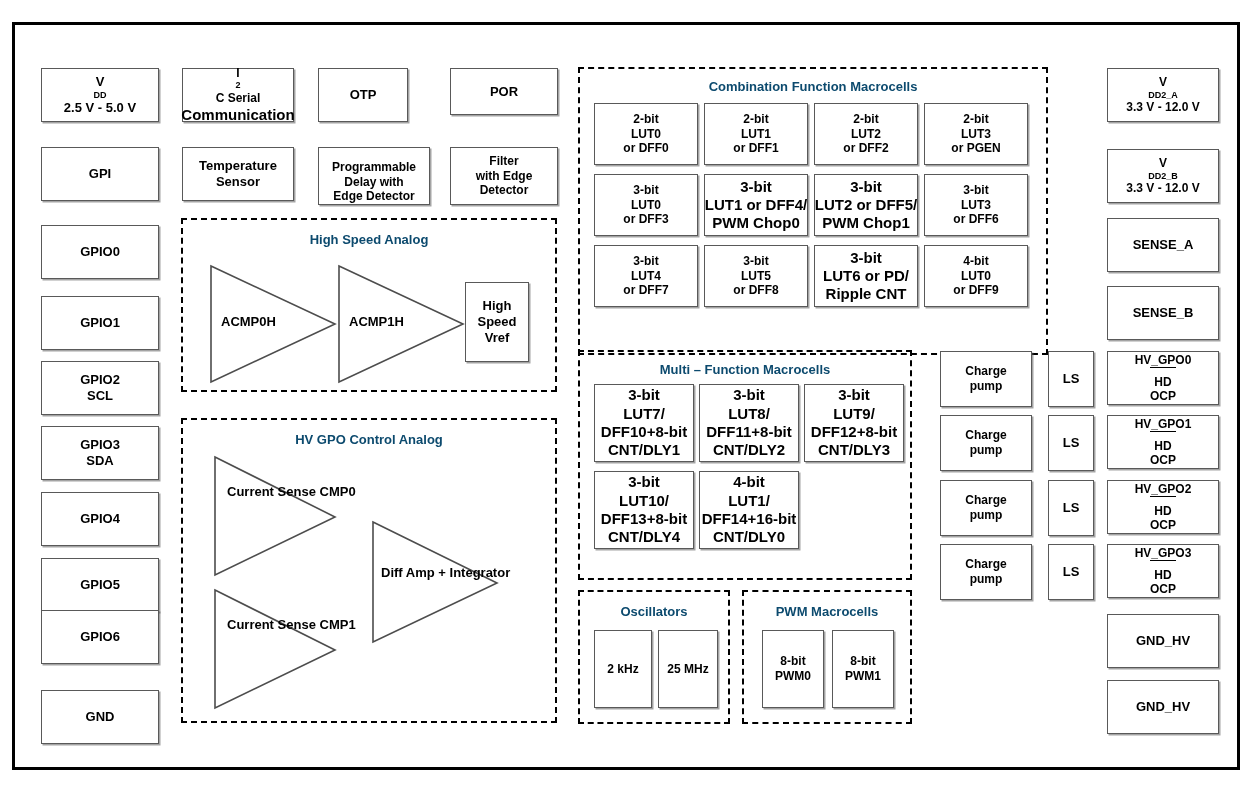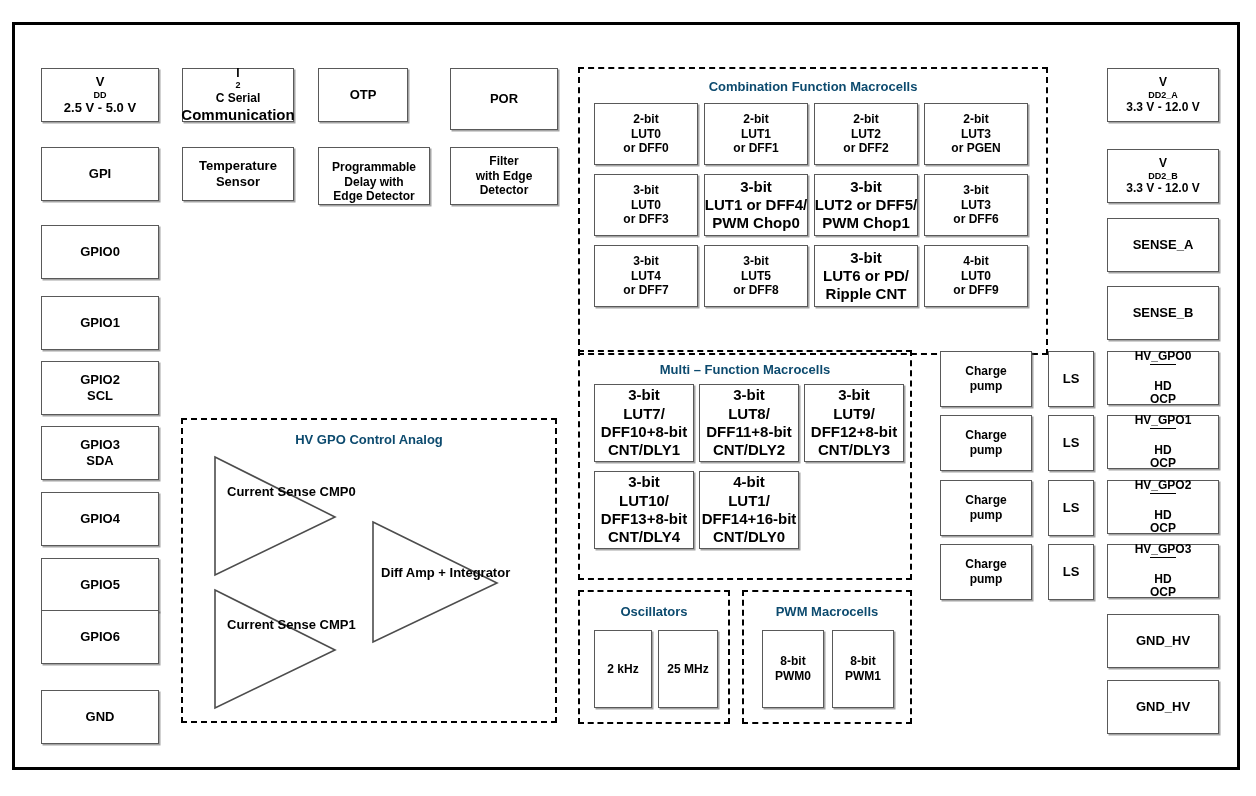--- a/index.html
+++ b/index.html
@@ -21,21 +21,21 @@
   .dash-title{position:absolute;left:0;right:0;text-align:center;font-weight:bold;
               font-size:13px;color:#0c4a6e;white-space:nowrap;}
 
   .tri{position:absolute;}
   .tri svg{display:block;overflow:visible;}
   .tri-label{position:absolute;font-weight:bold;font-size:13px;line-height:1.25;
              text-align:left;color:#000;white-space:nowrap;}
   .tri-label.ctr{text-align:center;}
 
   .sub{font-size:9px;vertical-align:-2px;letter-spacing:0;}
-  .ovl{border-top:1.4px solid #000;padding-top:15px;display:inline-block;line-height:1.05;}
+  .ovl{border-top:1.4px solid #000;padding-top:8px;display:inline-block;line-height:1.05;}
   .sup{font-size:9px;vertical-align:4px;}
 
   .fs12{font-size:12px;}
   .fs11{font-size:15px;}
 </style>
 </head>
 <body>
 
 <div id="chip">
 
@@ -84,41 +84,64 @@
 
   <div class="box fs12" style="left:167px;top:43px;width:112px;height:54px;">
     <span>I<span class="sup">2</span>C Serial</span>
     <span class="fs11">Communication</span>
   </div>
 
   <div class="box" style="left:303px;top:43px;width:90px;height:54px;">
     <span>OTP</span>
   </div>
 
-  <div class="box" style="left:435px;top:43px;width:108px;height:62px;">
+  <div class="box" style="left:435px;top:43px;width:108px;height:47px;">
     <span>POR</span>
   </div>
 
   <div class="box" style="left:167px;top:122px;width:112px;height:54px;">
     <span>Temperature</span>
     <span>Sensor</span>
   </div>
 
   <div class="box fs12" style="left:303px;top:122px;width:112px;height:58px;justify-content:flex-end;">
     <span>Programmable</span>
     <span>Delay with</span>
     <span>Edge Detector</span>
   </div>
 
   <div class="box fs12" style="left:435px;top:122px;width:108px;height:58px;">
     <span>Filter</span>
     <span>with Edge</span>
     <span>Detector</span>
   </div>
 
+  <div class="dash" style="left:166px;top:193px;width:376px;height:174px;">
+    <div class="dash-title" style="top:12px;">High Speed Analog</div>
+
+    <div class="tri" style="left:26px;top:44px;">
+      <svg width="128" height="120" viewBox="0 0 128 120">
+        <polygon points="2,2 126,60 2,118" fill="#fff" stroke="#4d4d4d" stroke-width="1.6"></polygon>
+      </svg>
+      <div class="tri-label" style="left:12px;top:50px;">ACMP0H</div>
+    </div>
+
+    <div class="tri" style="left:154px;top:44px;">
+      <svg width="128" height="120" viewBox="0 0 128 120">
+        <polygon points="2,2 126,60 2,118" fill="#fff" stroke="#4d4d4d" stroke-width="1.6"></polygon>
+      </svg>
+      <div class="tri-label" style="left:12px;top:50px;">ACMP1H</div>
+    </div>
+
+    <div class="box" style="left:282px;top:62px;width:64px;height:80px;">
+      <span>High</span>
+      <span>Speed</span>
+      <span>Vref</span>
+    </div>
+  </div>
 
   <div class="dash" style="left:166px;top:393px;width:376px;height:305px;">
     <div class="dash-title" style="top:12px;">HV GPO Control Analog</div>
 
     <div class="tri" style="left:30px;top:35px;">
       <svg width="124" height="122" viewBox="0 0 124 122">
         <polygon points="2,2 122,62 2,120" fill="#fff" stroke="#4d4d4d" stroke-width="1.6"></polygon>
       </svg>
       <div class="tri-label" style="left:14px;top:29px;">
         <span>Current</span>

